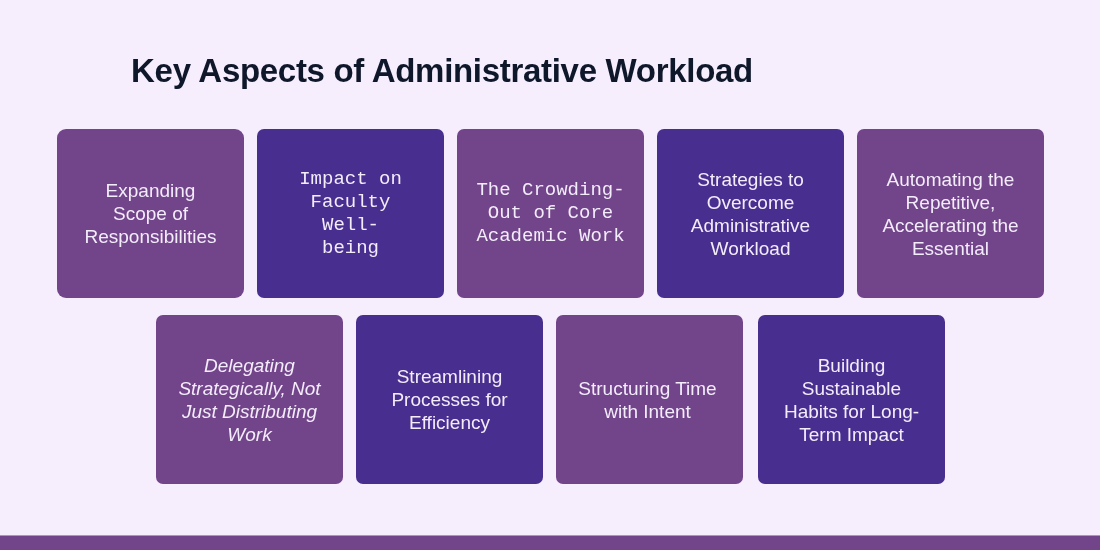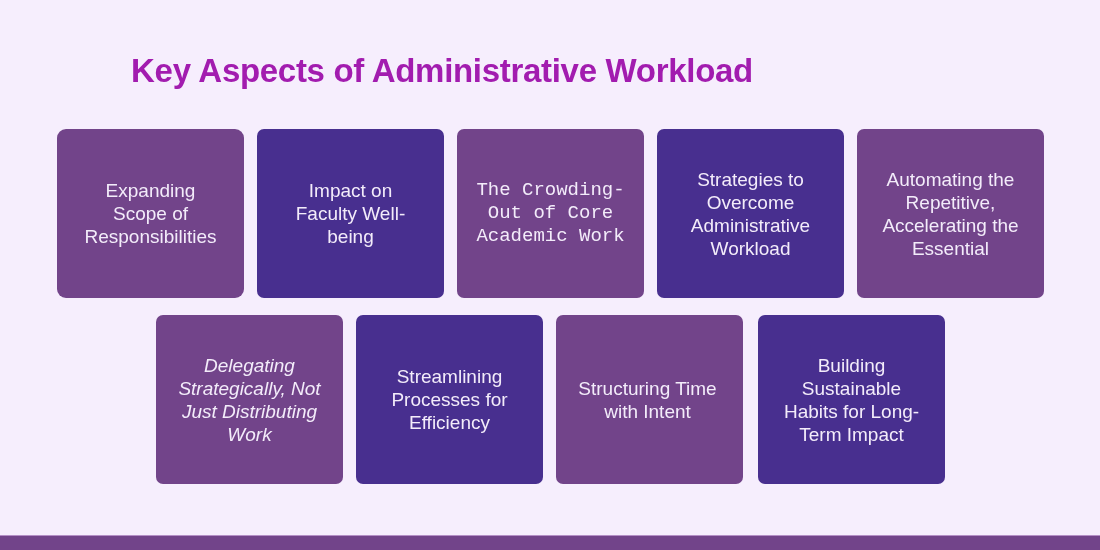--- a/index.html
+++ b/index.html
@@ -5,21 +5,21 @@
   html, body { margin:0; padding:0; }
   body {
     width:1100px; height:550px; overflow:hidden;
     background:#f6eefd;
     font-family:"Liberation Sans", sans-serif;
     position:relative;
   }
   .title {
     position:absolute; left:0; top:52px; width:884px;
     text-align:center; font-size:33px; font-weight:bold;
-    color:#a21caf; letter-spacing:-0.3px;
+    color:#0f172a; letter-spacing:-0.3px;
   }
   .card {
     position:absolute; width:187px; height:169px;
     border-radius:7px;
     display:flex; align-items:center; justify-content:center;
     text-align:center; color:#f3ecfa;
     font-size:19px; line-height:23px;
     padding:0 12px; box-sizing:border-box;
   }
   .c-purple { background:#72448a; }
@@ -31,21 +31,21 @@
   }
 </style>
 </head>
 <body>
 
 <div class="title">Key Aspects of Administrative Workload</div>
 
 <div class="card c-purple" style="left:57px; top:129px;border-radius:9px;">
   <span style="width:140px;">Expanding Scope of Responsibilities</span>
 </div>
-<div class="card c-indigo" style="left:257px; top:129px;">
+<div class="card c-indigo" style="left:257px; top:129px;font-family:Liberation Mono, monospace;">
   <span style="width:110px;">Impact on Faculty Well-being</span>
 </div>
 <div class="card c-purple" style="left:457px; top:129px;">
   <span style="width:160px;font-family:Liberation Mono, monospace;">The Crowding-Out of Core Academic Work</span>
 </div>
 <div class="card c-indigo" style="left:657px; top:129px;">
   <span style="width:150px;">Strategies to Overcome Administrative Workload</span>
 </div>
 <div class="card c-purple" style="left:857px; top:129px;">
   <span style="width:162px;">Automating the Repetitive, Accelerating the Essential</span>

